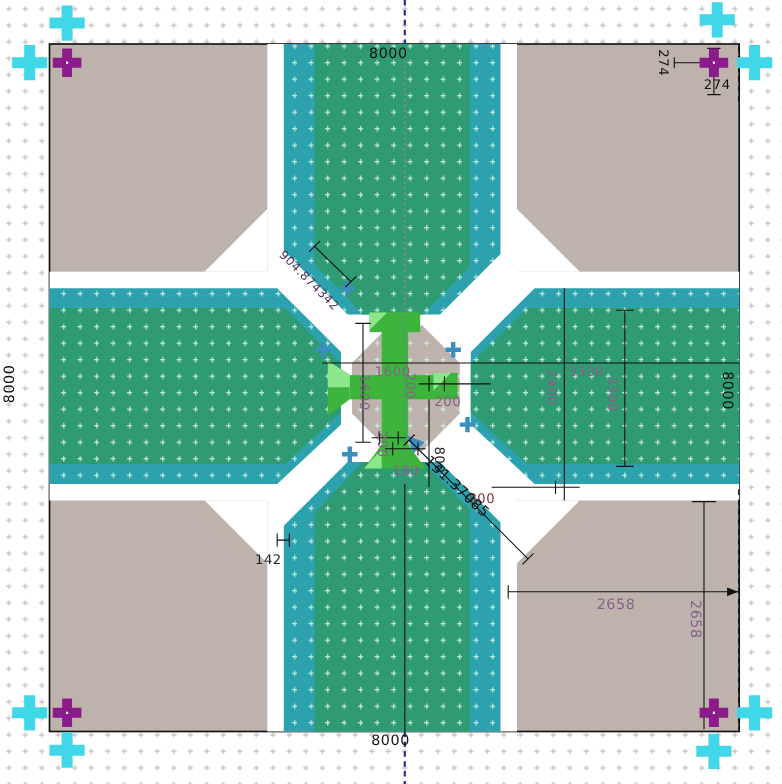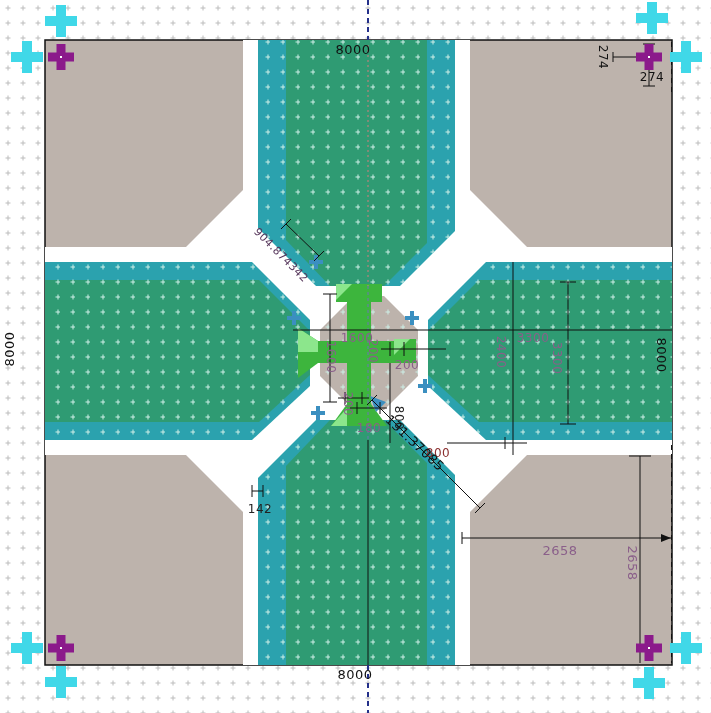--- a/index.html
+++ b/index.html
@@ -157,21 +157,21 @@
 <span class="lbl" style="left:355px;top:674px;font-size:13px">8000</span>
 <span class="lbl rm90" style="left:9px;top:349px;font-size:13px">8000</span>
 <span class="lbl r90" style="left:661px;top:355px;font-size:13px">8000</span>
 
 <span class="lbl r90" style="left:603px;top:57px">274</span>
 <span class="lbl" style="left:652px;top:77px">274</span>
 
 <span class="lbl purple" style="left:560px;top:550px;font-size:13px">2658</span>
 <span class="lbl r90 purple" style="left:632px;top:563px;font-size:13px">2658</span>
 
-<span class="lbl" style="left:260px;top:509px;color:#222">142</span>
+<span class="lbl" style="left:244px;top:509px;color:#222">142</span>
 
 <span class="lbl purple" style="left:357px;top:338px">1600</span>
 <span class="lbl r90 purple" style="left:331px;top:357px">1600</span>
 <span class="lbl r90 purple" style="left:373px;top:351px">200</span>
 <span class="lbl purple" style="left:407px;top:365px">200</span>
 <span class="lbl r90 purple" style="left:348px;top:404px">200</span>
 <span class="lbl purple" style="left:369px;top:428px">180</span>
 
 <span class="lbl r90" style="left:399px;top:418px;color:#222">800</span>
 <span class="lbl maroon" style="left:438px;top:453px">800</span>

